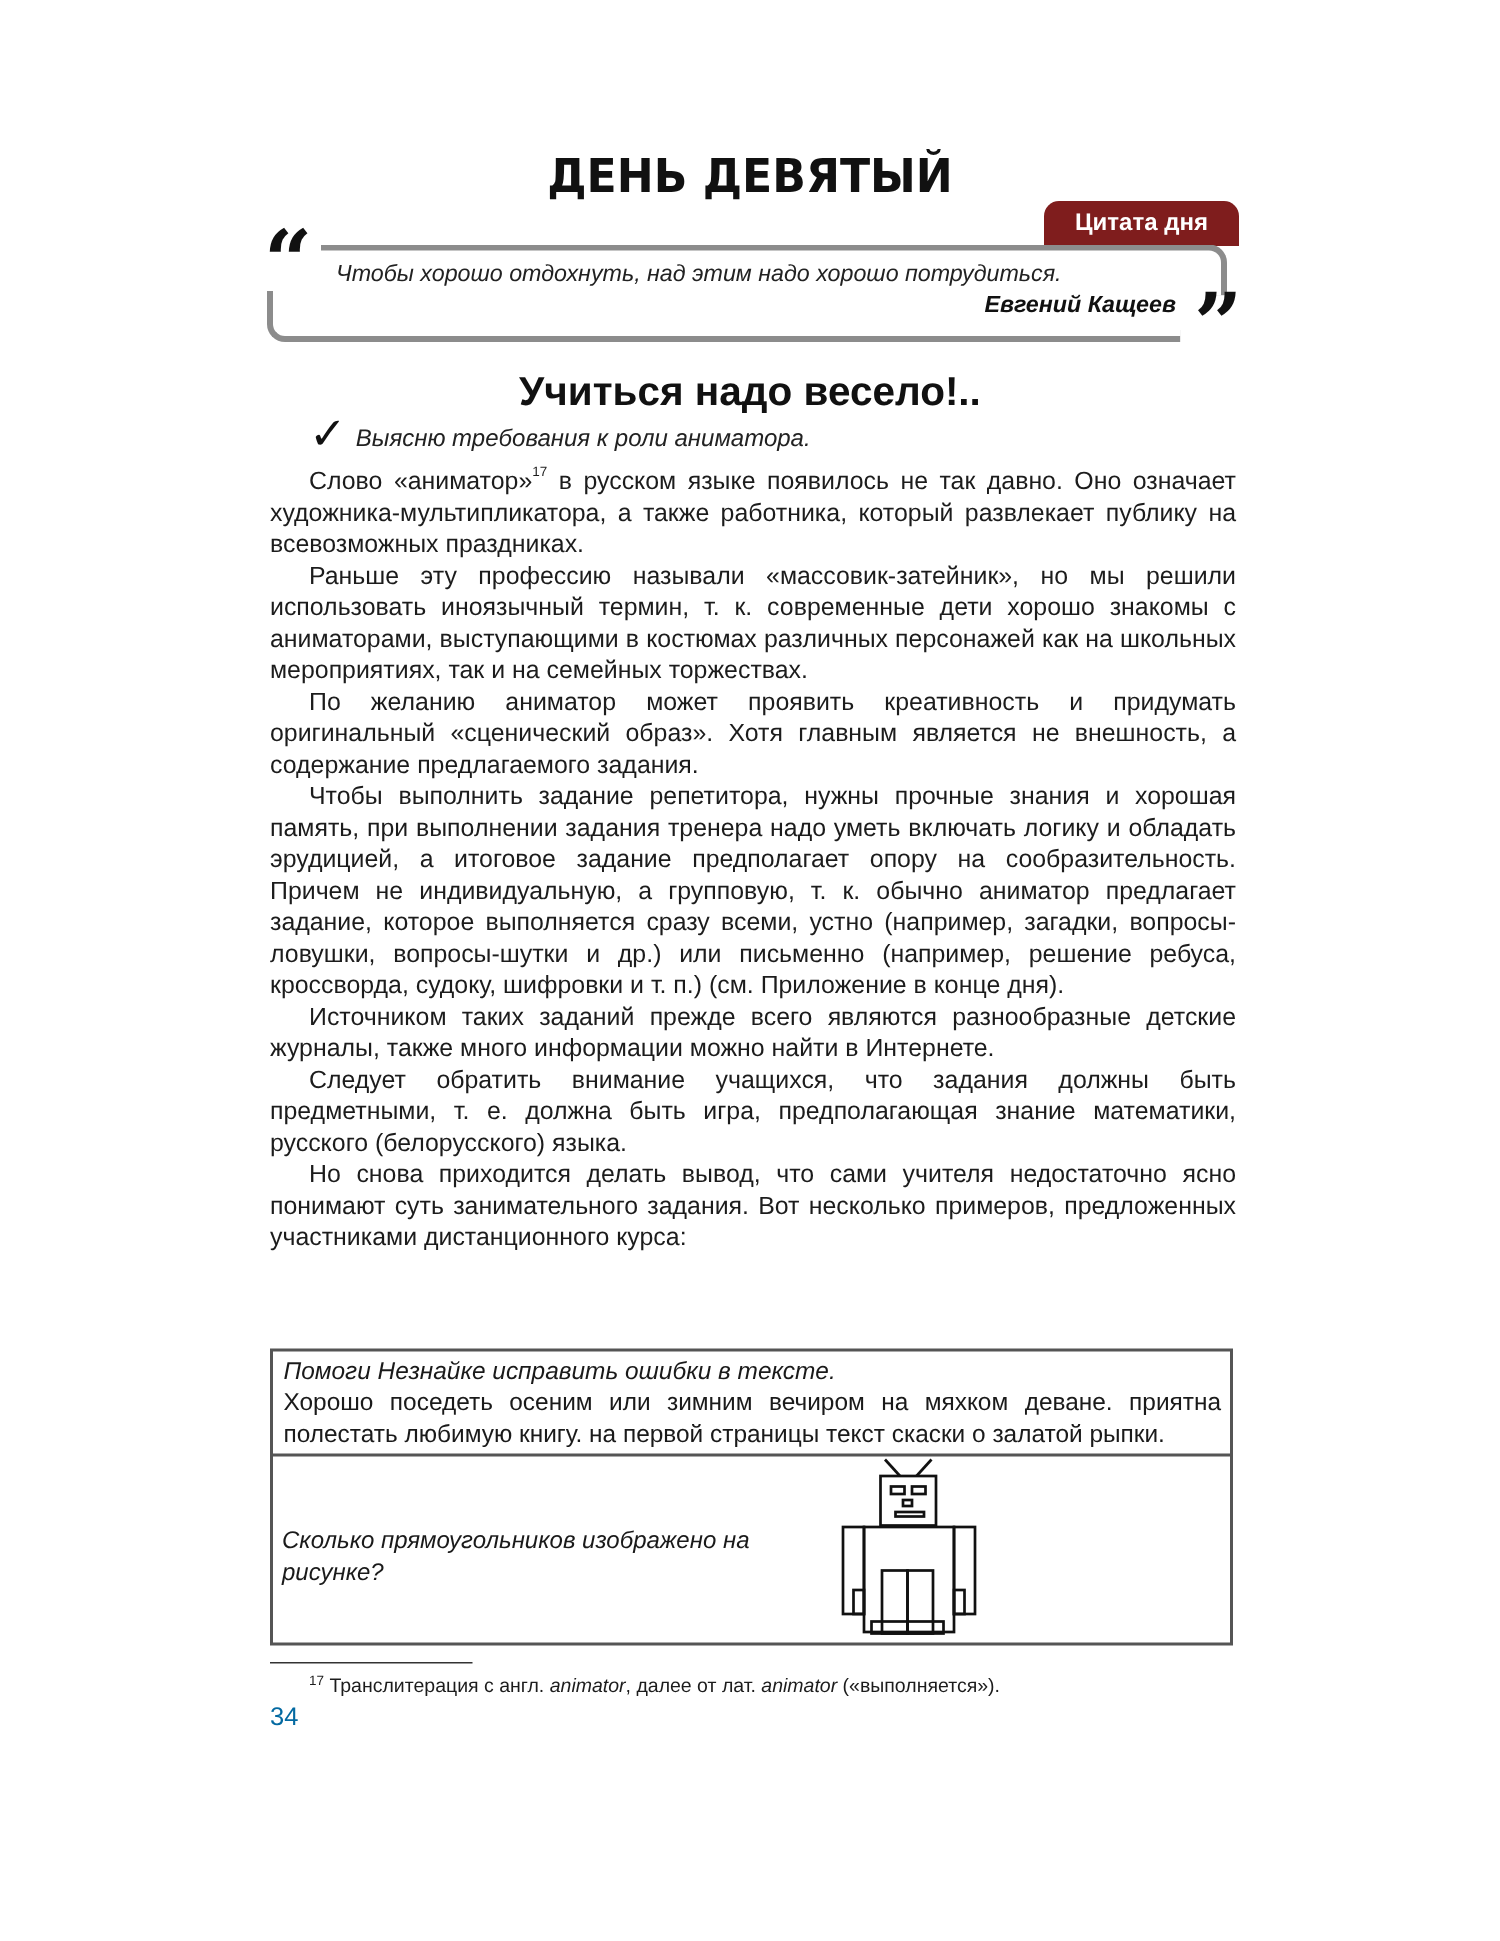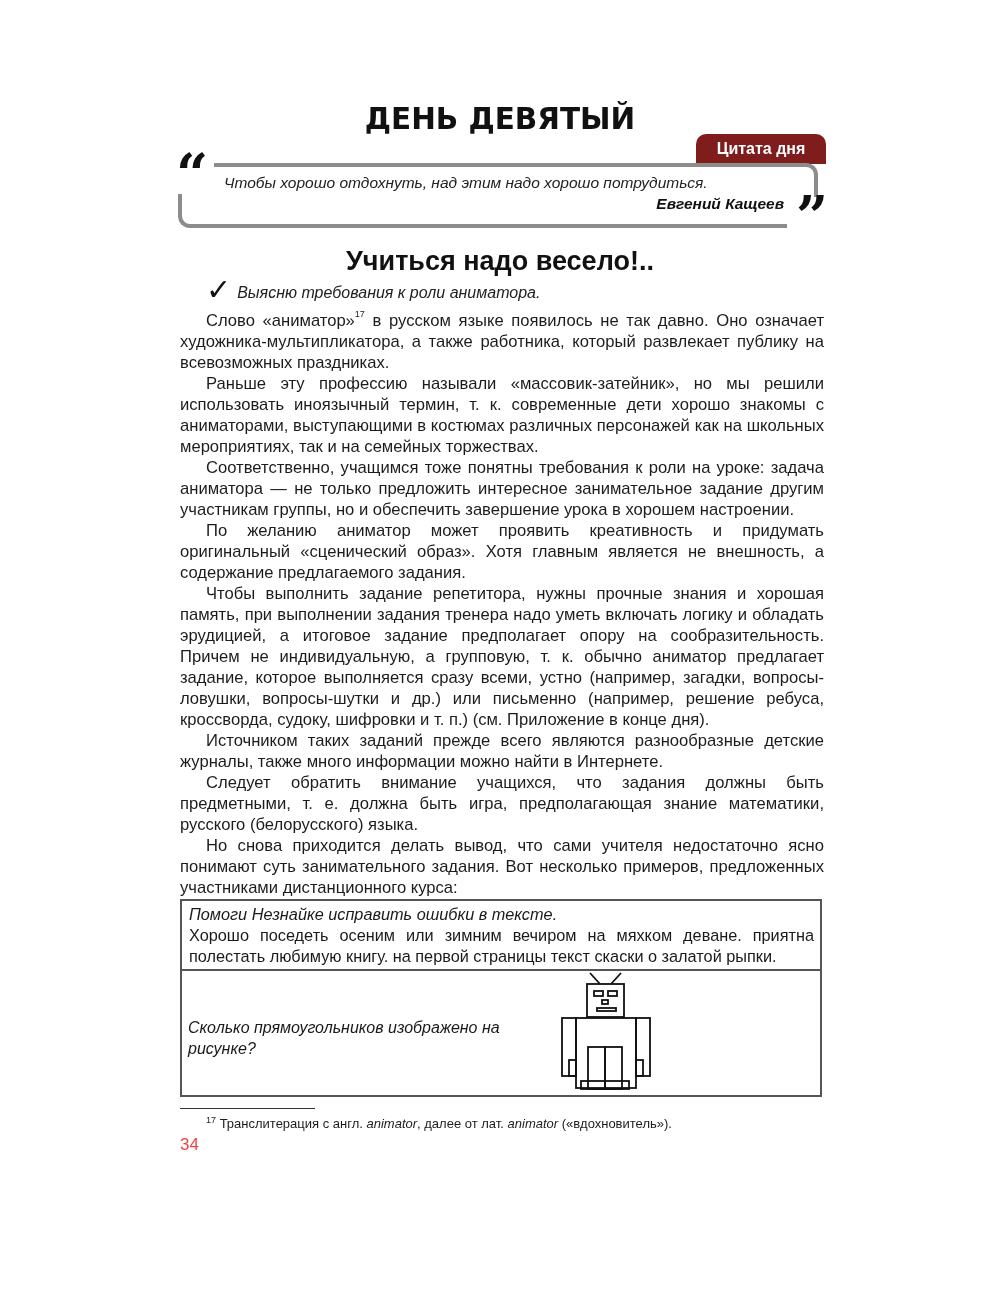--- a/index.html
+++ b/index.html
@@ -48,21 +48,21 @@
   .ex-row1 .task { font-style: italic; }
   .ex-row1 .content { text-align: justify; }
   .ex-row2 { display: flex; height: 124px; }
   .ex-row2 .question { width: 340px; padding: 46px 6px 0 6px; font-style: italic; font-size: 16px;
                        line-height: 21px; box-sizing: border-box; }
   .robot { position: relative; width: 130px; height: 124px; margin-left: 28px; }
 
   .footnote-rule { position: absolute; left: 180px; top: 1108px; width: 135px; border-top: 1.5px solid #333; }
   .footnote { position: absolute; left: 206px; top: 1116px; font-size: 13px; color: #1c1c1c; }
   .footnote em { font-style: italic; }
-  .page-number { position: absolute; left: 180px; top: 1135px; font-size: 17px; color: #ef4444; }
+  .page-number { position: absolute; left: 180px; top: 1135px; font-size: 17px; color: #0369a1; }
 </style>
 </head>
 <body>
 
 <div class="page-title">ДЕНЬ ДЕВЯТЫЙ</div>
 
 <div>
   <div class="quote-tab">Цитата дня</div>
   <div class="quote-frame-top"></div>
   <div class="quote-frame-bottom"></div>
@@ -75,21 +75,20 @@
 <div class="section-title">Учиться надо весело!..</div>
 
 <div class="goal">
   <span class="check-icon">✓</span>
   <span class="goal-text">Выясню требования к роли аниматора.</span>
 </div>
 
 <div class="body-text">
   <p><span>Слово «аниматор»</span><sup>17</sup><span> в русском языке появилось не так давно. Оно означает художника-мультипликатора, а также работника, который развлекает публику на всевозможных праздниках.</span></p>
   <p>Раньше эту профессию называли «массовик-затейник», но мы решили использовать иноязычный термин, т. к. современные дети хорошо знакомы с аниматорами, выступающими в костюмах различных персонажей как на школьных мероприятиях, так и на семейных торжествах.</p>
-  <p>Соответственно, учащимся тоже понятны требования к роли на уроке: задача аниматора — не только предложить интересное занимательное задание другим участникам группы, но и обеспечить завершение урока в хорошем настроении.</p>
   <p>По желанию аниматор может проявить креативность и придумать оригинальный «сценический образ». Хотя главным является не внешность, а содержание предлагаемого задания.</p>
   <p>Чтобы выполнить задание репетитора, нужны прочные знания и хорошая память, при выполнении задания тренера надо уметь включать логику и обладать эрудицией, а итоговое задание предполагает опору на сообразительность. Причем не индивидуальную, а групповую, т. к. обычно аниматор предлагает задание, которое выполняется сразу всеми, устно (например, загадки, вопросы-ловушки, вопросы-шутки и др.) или письменно (например, решение ребуса, кроссворда, судоку, шифровки и т. п.) (см. Приложение в конце дня).</p>
   <p>Источником таких заданий прежде всего являются разнообразные детские журналы, также много информации можно найти в Интернете.</p>
   <p>Следует обратить внимание учащихся, что задания должны быть предметными, т. е. должна быть игра, предполагающая знание математики, русского (белорусского) языка.</p>
   <p>Но снова приходится делать вывод, что сами учителя недостаточно ясно понимают суть занимательного задания. Вот несколько примеров, предложенных участниками дистанционного курса:</p>
 </div>
 
 <div class="examples">
   <div class="ex-row1">
     <div class="task">Помоги Незнайке исправить ошибки в тексте.</div>
@@ -116,15 +115,15 @@
           <rect x="55" y="76" width="17" height="42"></rect>
           <rect x="31" y="110" width="24" height="8"></rect>
           <rect x="55" y="110" width="24" height="8"></rect>
         </g>
       </svg>
     </div>
   </div>
 </div>
 
 <div class="footnote-rule"></div>
-<div class="footnote"><sup>17</sup><span> Транслитерация с англ. </span><em>animator</em><span>, далее от лат. </span><em>animator</em><span> («вдохновитель»).</span></div>
+<div class="footnote"><sup>17</sup><span> Транслитерация с англ. </span><em>animator</em><span>, далее от лат. </span><em>animator</em><span> («выполняется»).</span></div>
 
 <div class="page-number">34</div>
 
 </body></html>

